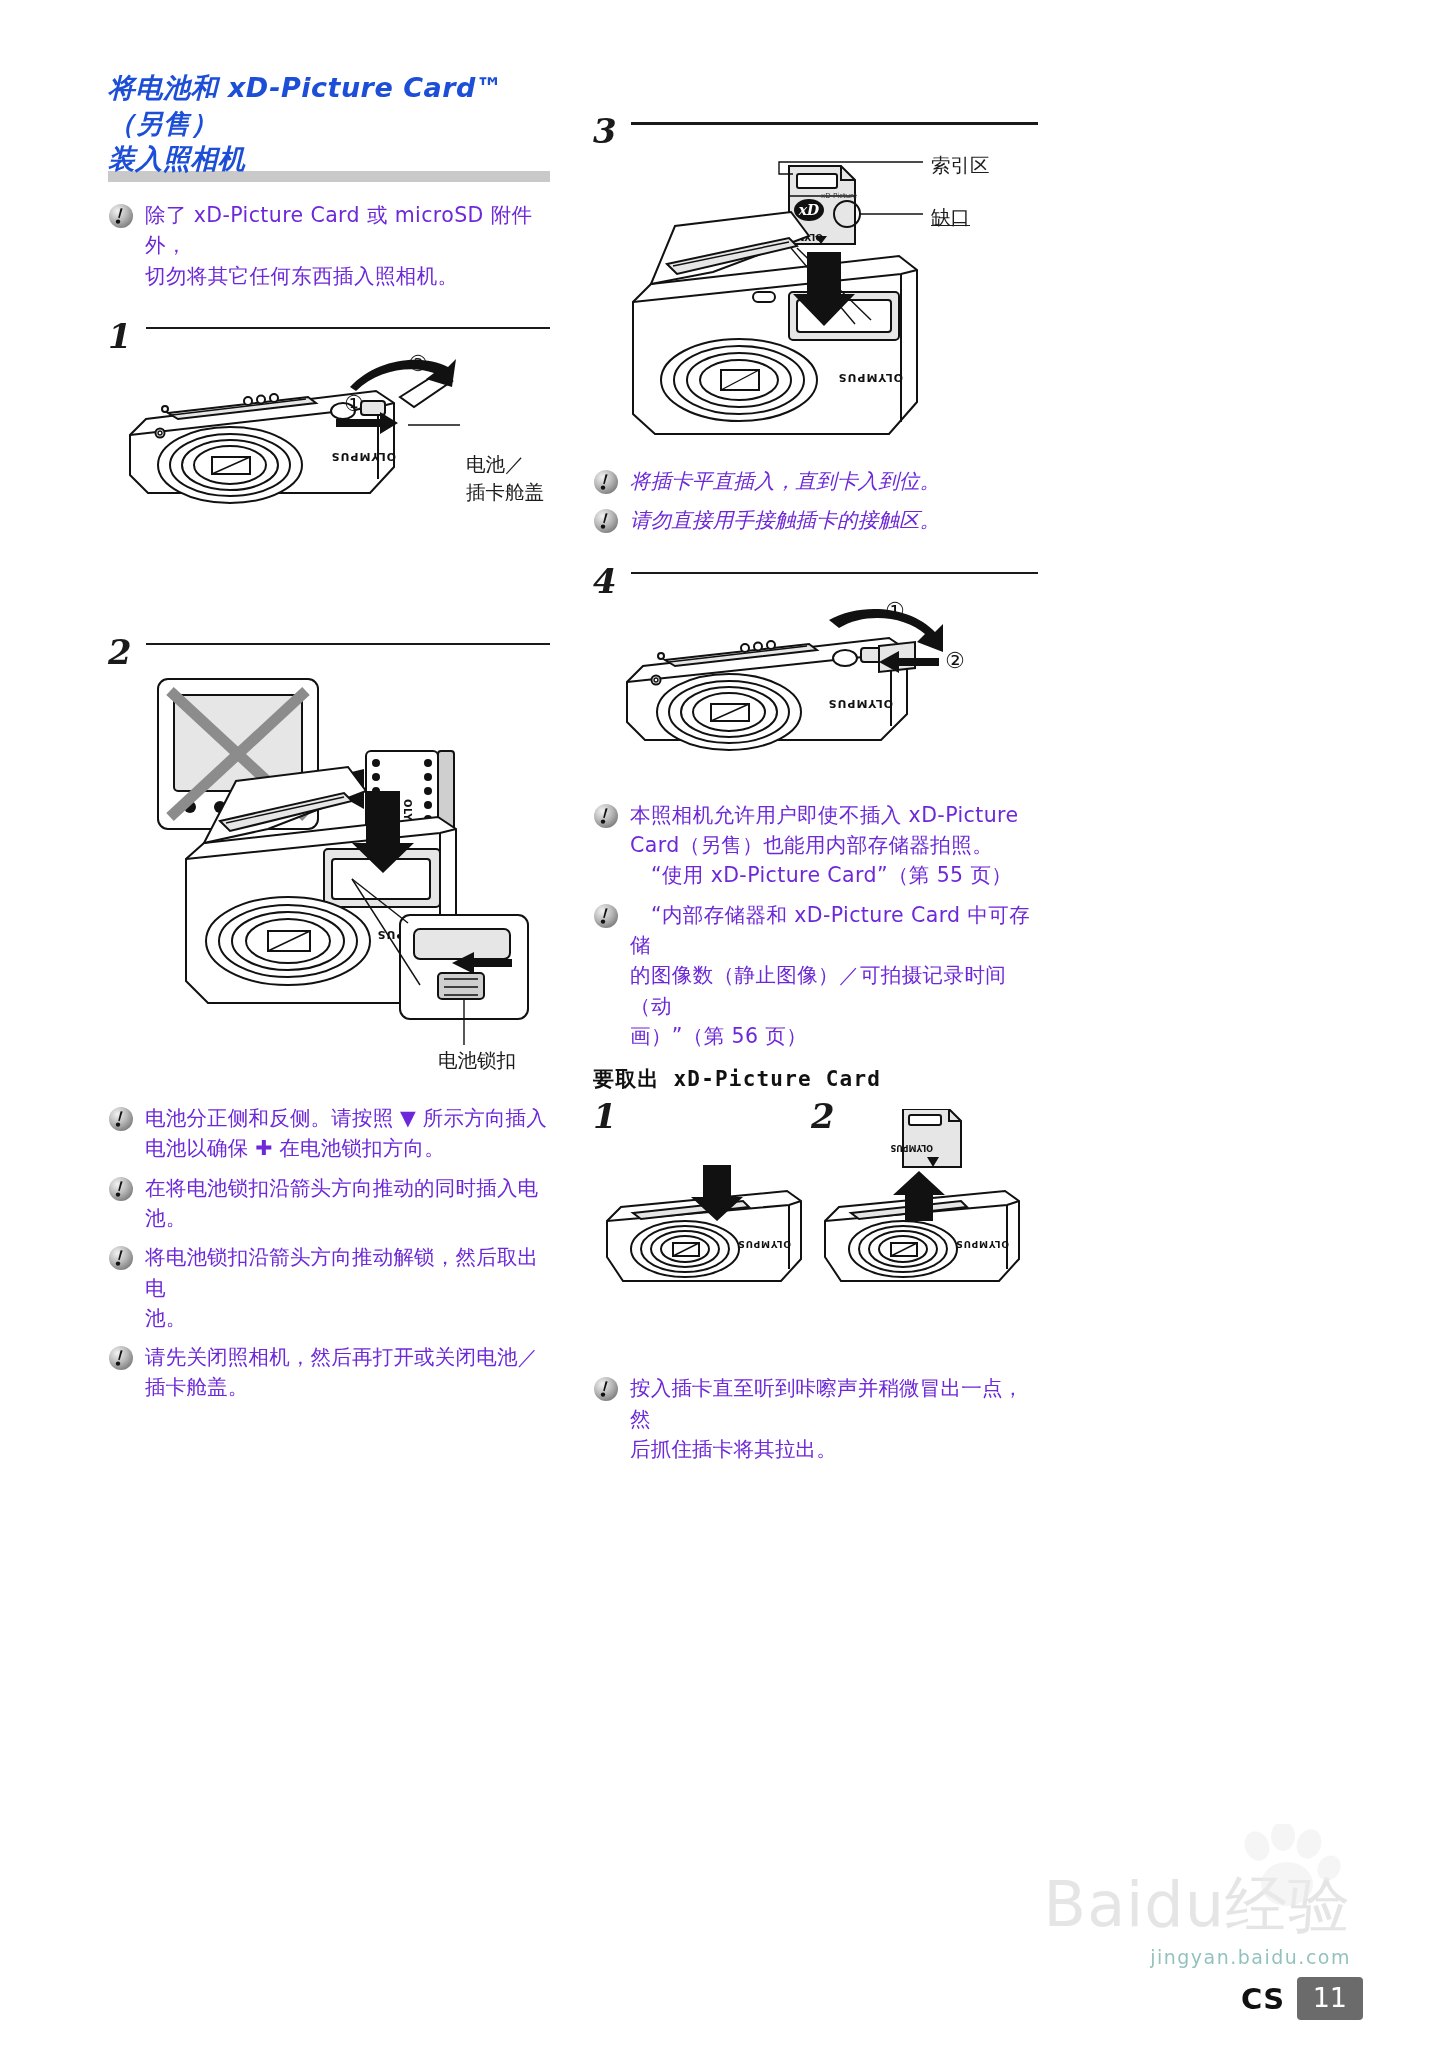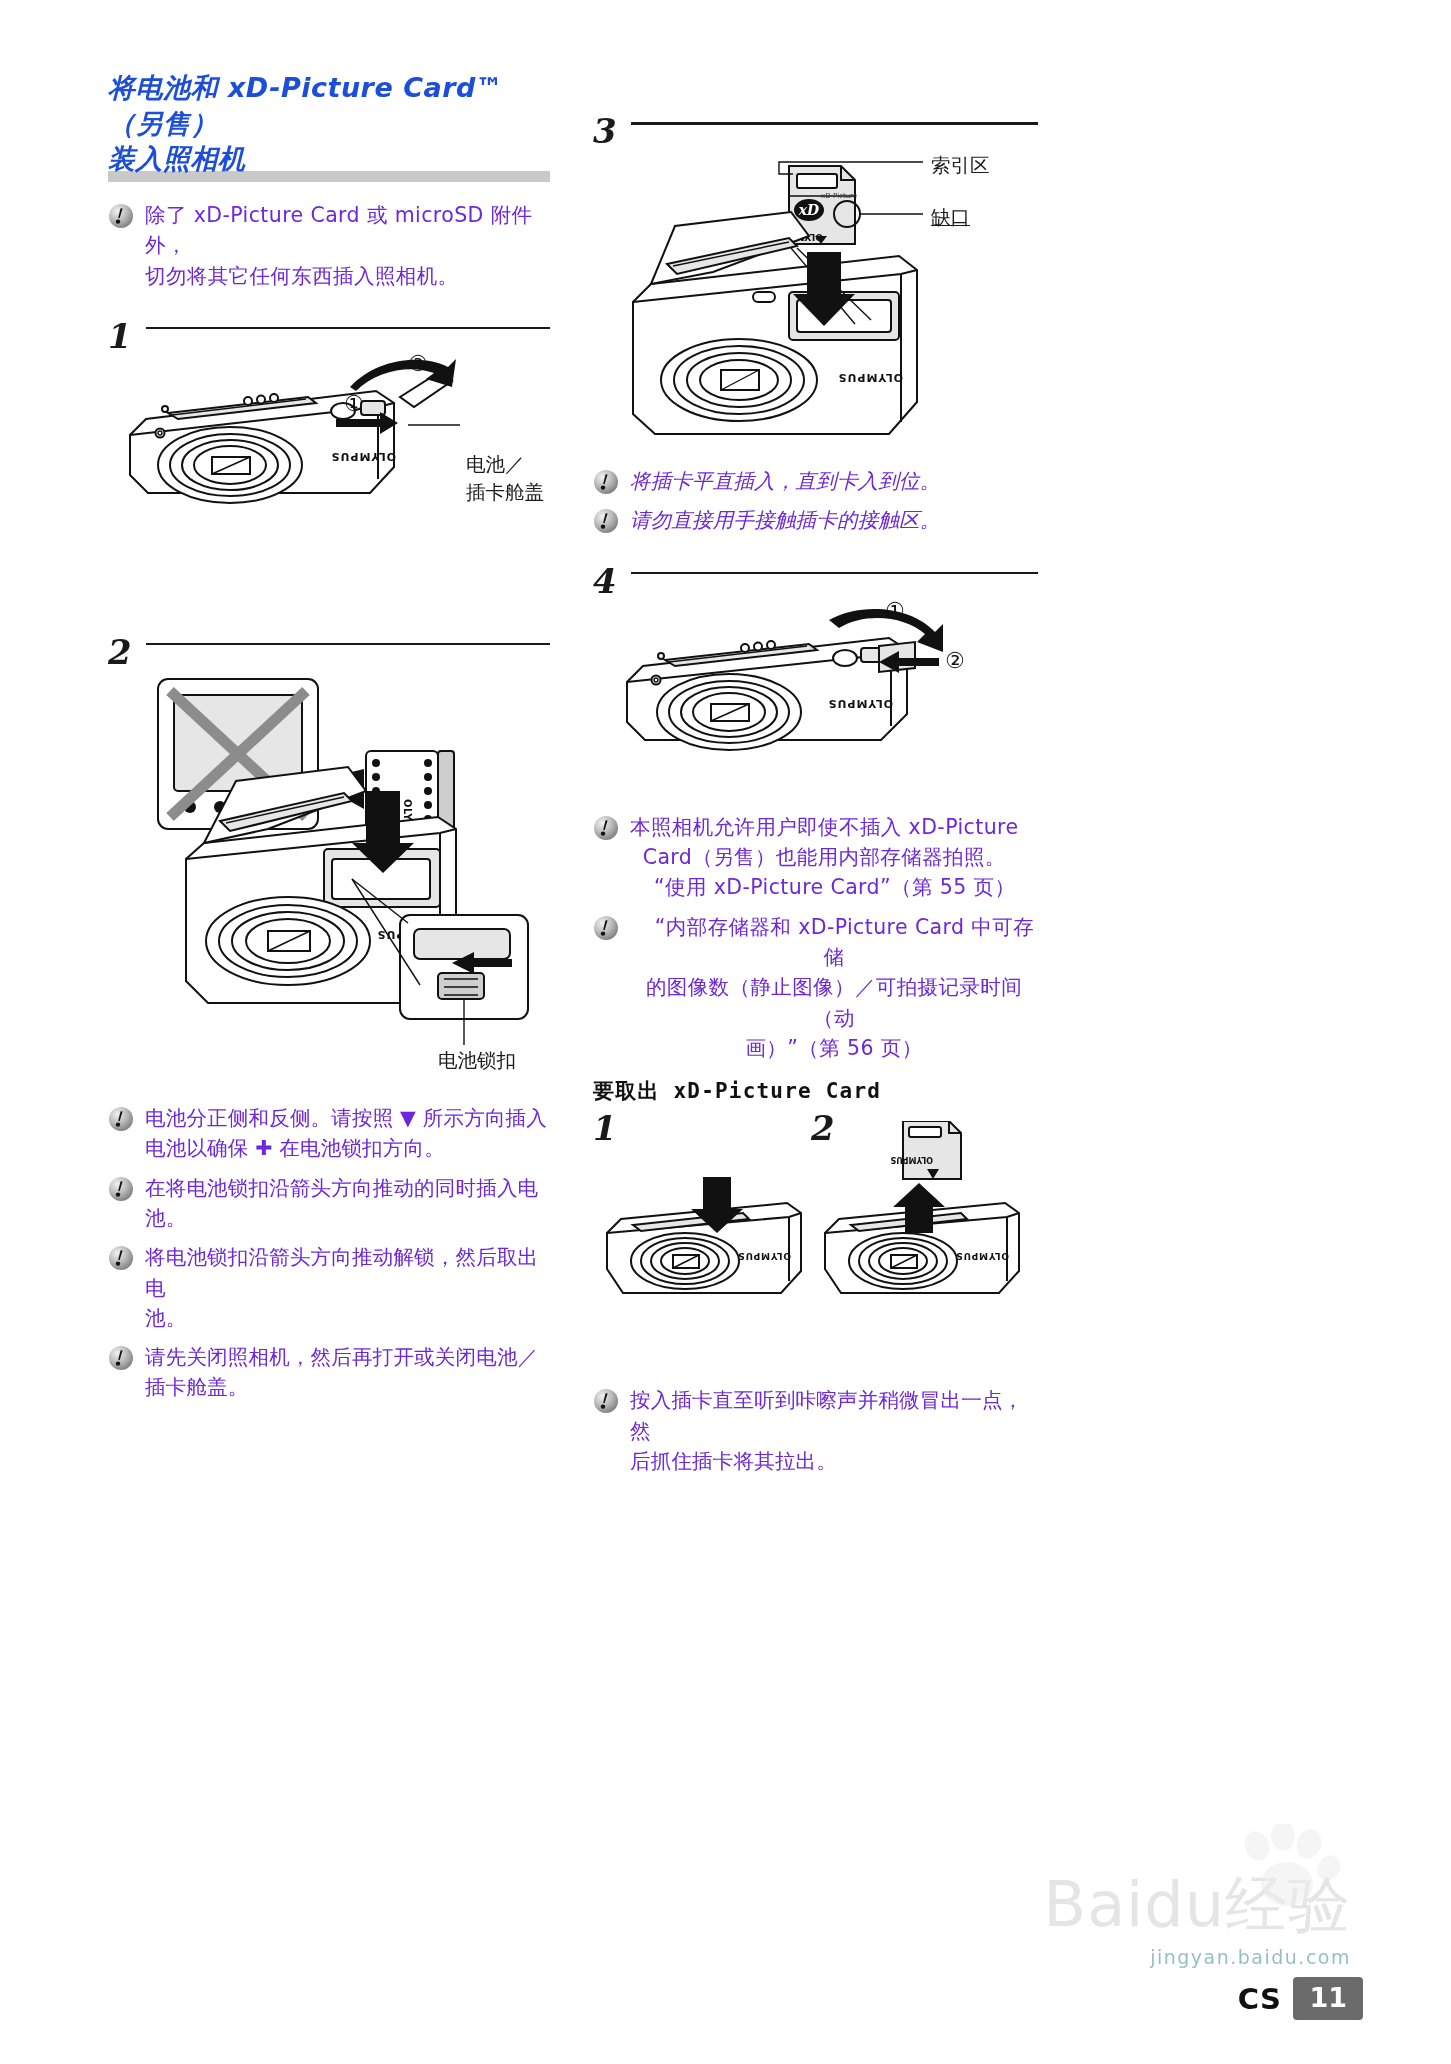--- a/index.html
+++ b/index.html
@@ -153,21 +153,21 @@
     font-family: "DejaVu Sans", "Liberation Sans", sans-serif;
     font-size: 29px;
     font-weight: bold;
     color: #111;
     letter-spacing: 0.5px;
   }
   .footer-page {
     background: #6b6b6b;
     color: #ffffff;
     font-size: 27px;
-    font-weight: bold;
+    font-weight: normal;
     padding: 5px 16px 7px 16px;
     border-radius: 4px;
     min-width: 34px;
     text-align: center;
   }
 
   
   .watermark {
     position: absolute;
     right: 100px;
@@ -529,21 +529,21 @@
           <text x="300" y="98" transform="rotate(180 300 98)" font-family="DejaVu Sans, sans-serif" font-size="11" font-weight="bold" fill="#111" letter-spacing="1">OLYMPUS</text>
 
           <path class="fillk" d="M236 18 C268 0 318 4 342 30 L350 22 L350 50 L324 40 L332 32 C312 14 272 10 246 26 Z"></path>
 
           <path class="fillk" d="M346 56 L306 56 L306 49 L286 60 L306 71 L306 64 L346 64 Z"></path>
         </svg>
         <div class="circnum" style="left:292px; top:-4px;">①</div>
         <div class="circnum" style="left:352px; top:46px;">②</div>
       </div>
 
-      <div class="notes" style="margin-top:20px;text-align:center;">
+      <div class="notes" style="margin-top:8px;">
         <div class="note">
           <span class="note-icon">
             <svg width="26" height="26" viewBox="0 0 26 26">
                 <circle cx="13" cy="13" r="12" fill="url(#gball)"></circle>
                 <path d="M14.6 5.6 L11.6 15.2 L10.2 14.8 L12.6 5.2 Z" fill="#111"></path>
                 <circle cx="10" cy="18.6" r="2.2" fill="#111"></circle>
               </svg>
           </span>
           <span class="note-text mono-ish">本照相机允许用户即使不插入 xD-Picture
 Card（另售）也能用内部存储器拍照。

